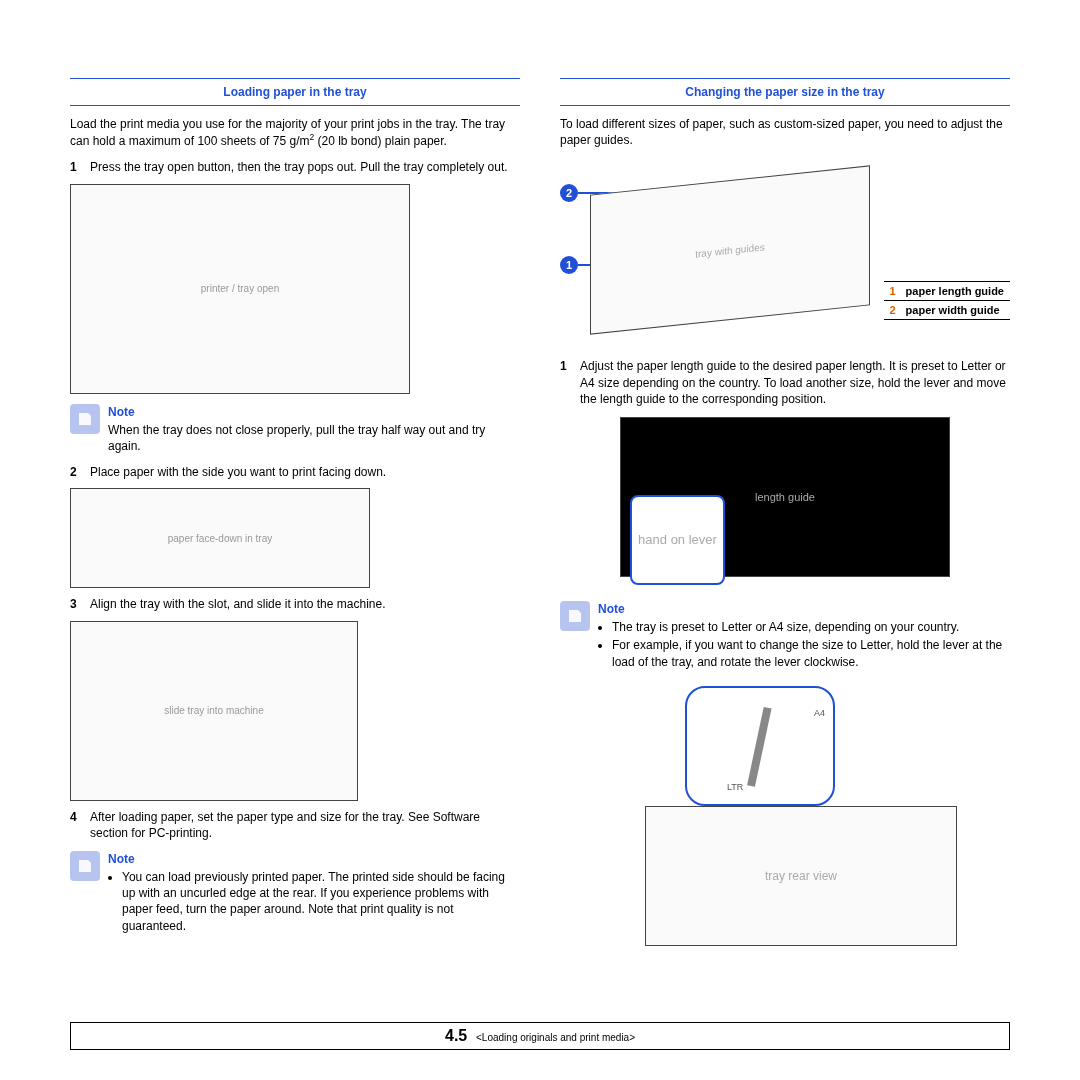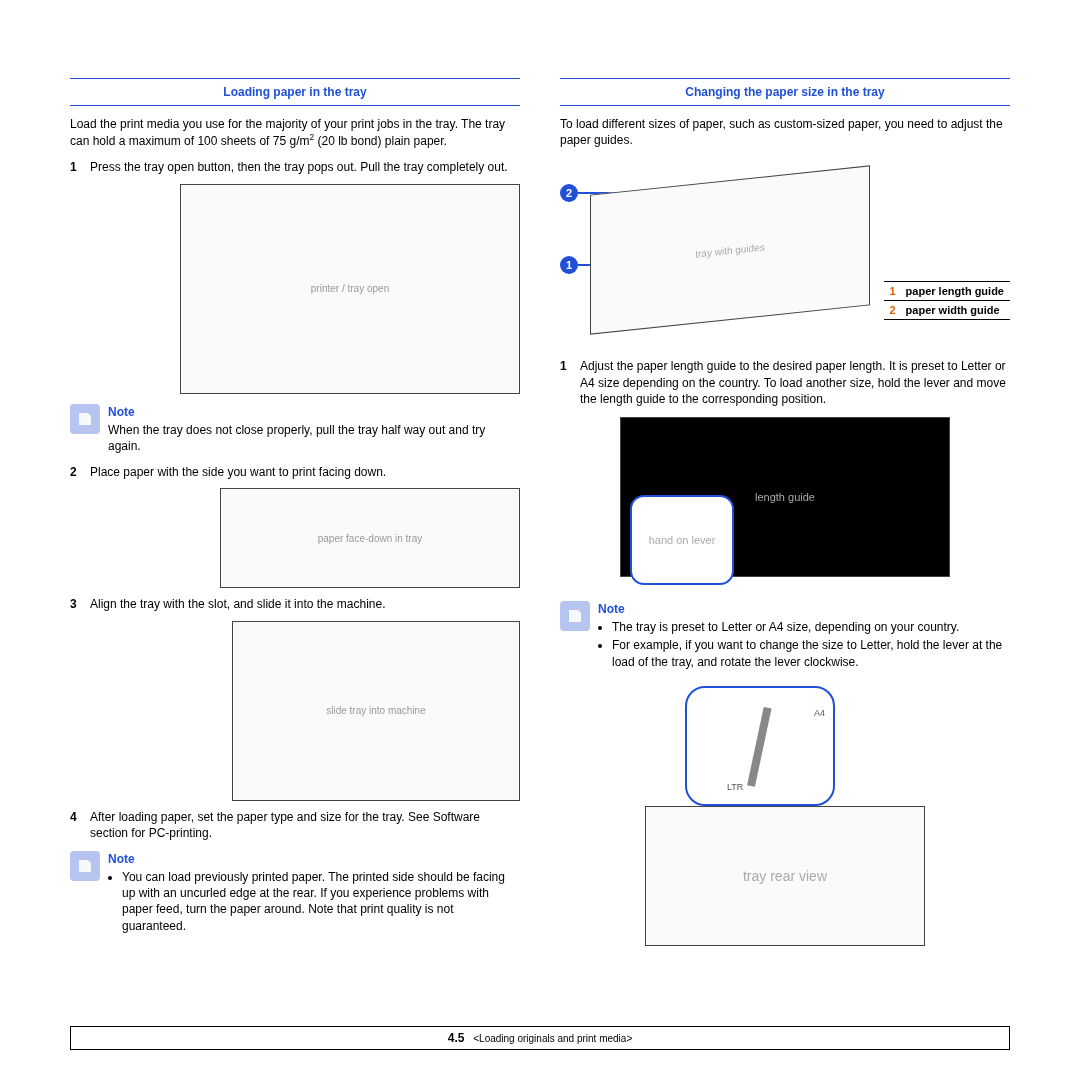--- a/index.html
+++ b/index.html
@@ -35,21 +35,21 @@
     background: #b8c4f0; border-radius: 4px;
     display: flex; align-items: center; justify-content: center;
     margin-right: 8px;
   }
   .note-icon svg { width: 18px; height: 18px; fill: #fff; }
   .note-body { flex: 1; font-size: 12px; line-height: 1.35; }
   .note-label { color: #2050d8; font-weight: bold; margin-bottom: 2px; }
   .note-body ul { margin-left: 14px; }
   .note-body li { margin-bottom: 2px; }
   .figure {
-    display: flex; align-items: center; justify-content: flex-end;
+    display: flex; align-items: center; justify-content: flex-start;
     margin: 8px auto 0;
   }
   .figure .ph {
     border: 1.5px solid #444; background: #fafafa;
     display: flex; align-items: center; justify-content: center;
     color: #999; font-size: 10px;
   }
   .printer-open { width: 340px; height: 210px; }
   .paper-load  { width: 300px; height: 100px; }
   .printer-align { width: 288px; height: 180px; }
@@ -80,46 +80,46 @@
   }
   .legend-row { display:flex; padding:3px 6px; border-bottom:1px solid #000; }
   .legend-row:last-child { border-bottom:none; }
   .legend-num { color:#e06000; font-weight:bold; width:16px; }
   .legend-label { font-weight:bold; }
 
   .adjust-fig { width:330px; height:160px; margin:10px auto; position:relative; }
   .adjust-tray { width:100%; height:100%; border:1.5px solid #444; background:#000000;
     display:flex;align-items:center;justify-content:center;color:#aaa;font-size:11px; }
   .adjust-inset {
-    position:absolute; left:10px; bottom:-8px; width:104px; height:90px;
-    border:2.5px solid #2050d8; border-radius:14px; background:#fff;
-    display:flex;align-items:center;justify-content:center;color:#aaa;font-size:11px;
+    position:absolute; left:10px; bottom:-8px; width:95px; height:90px;
+    border:2.5px solid #2050d8; border-radius:8px; background:#fff;
+    display:flex;align-items:center;justify-content:center;color:#aaa;font-size:13px;
   }
 
   .lever-fig { width:300px; height:260px; margin:14px auto 0; position:relative; }
-  .lever-tray { position:absolute; bottom:0; left:10px; width:280px; height:140px;
+  .lever-tray { position:absolute; bottom:0; left:10px; width:312px; height:140px;
     border:1.5px solid #444; background:#fafafa;
-    display:flex;align-items:center;justify-content:center;color:#aaa;font-size:14px; }
+    display:flex;align-items:center;justify-content:center;color:#aaa;font-size:12px; }
   .lever-inset {
     position:absolute; top:0; left:50px; width:150px; height:120px;
     border:2.5px solid #2050d8; border-radius:20px; background:#fff;
     font-size:9px; color:#555;
   }
   .lever-inset .a4 { position:absolute; right:8px; top:20px; }
   .lever-inset .ltr { position:absolute; left:40px; bottom:12px; }
   .lever-arm { position:absolute; left:60px; top:18px; width:8px; height:80px;
     background:#888; transform: rotate(12deg); transform-origin: bottom center; }
   .lever-line { position:absolute; left:124px; top:120px; width:2px; height:48px; background:#2050d8; }
 
   .footer {
     position:absolute; left:70px; right:70px; bottom:30px;
     border:1px solid #000; padding:4px 8px; text-align:center;
     font-size:10px;
   }
-  .footer .pg { font-weight:bold; font-size:12px; }
+  .footer .pg { font-weight:bold; font-size:16px; }
   .footer .ch { color:#000; margin-left:6px; }
   sup { font-size:0.7em; }
 </style>
 </head>
 <body>
 
 <div class="columns">
 
   <div class="col">
     <div class="section-title">Loading paper in the tray</div>

